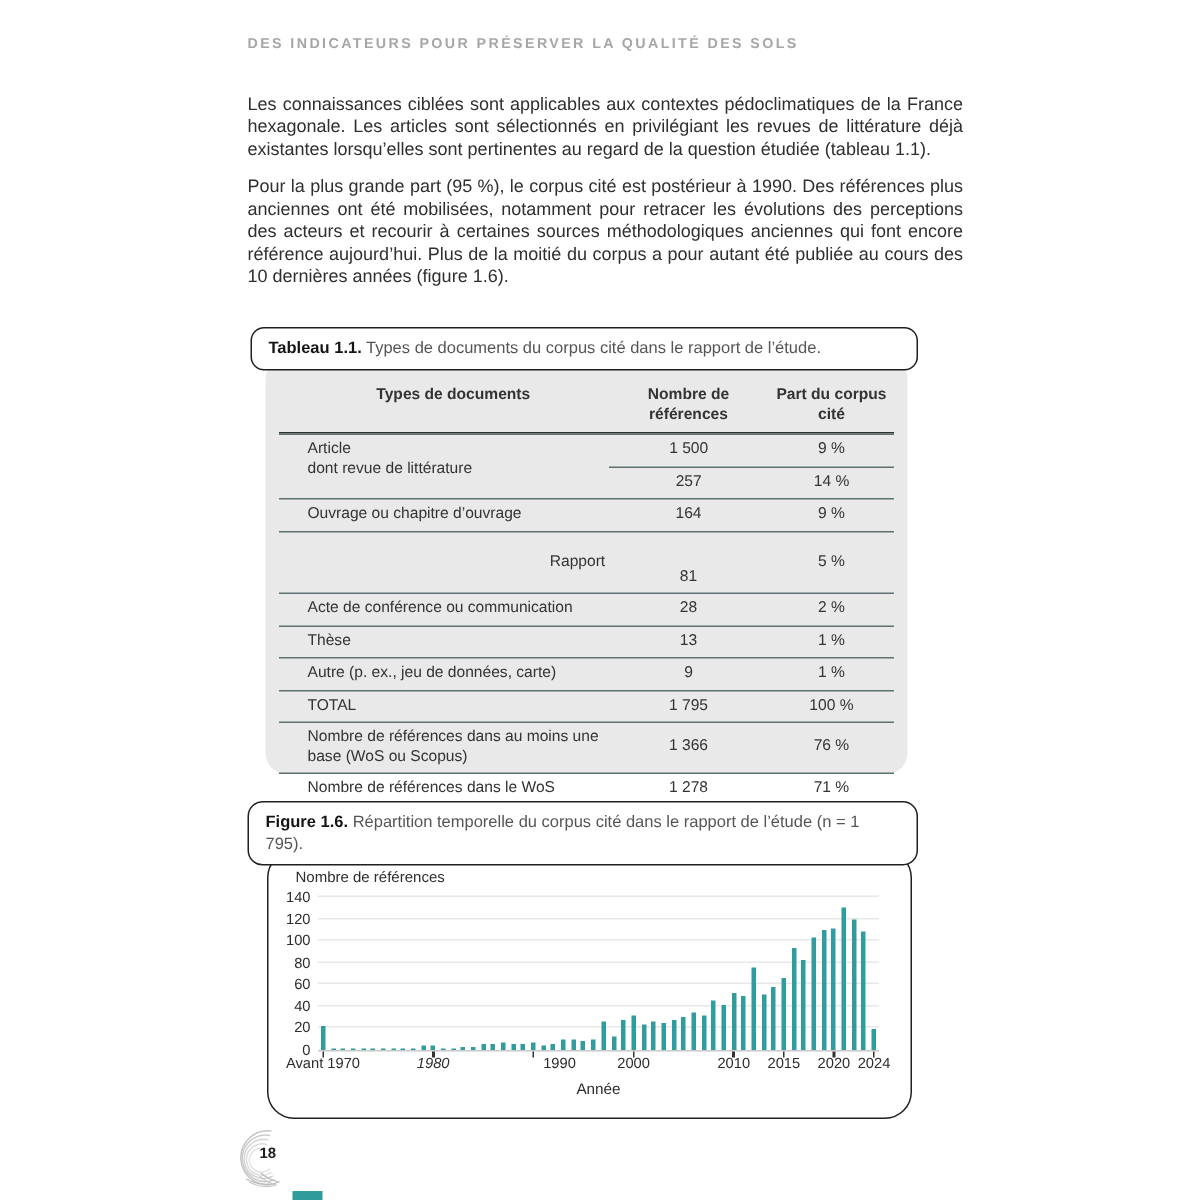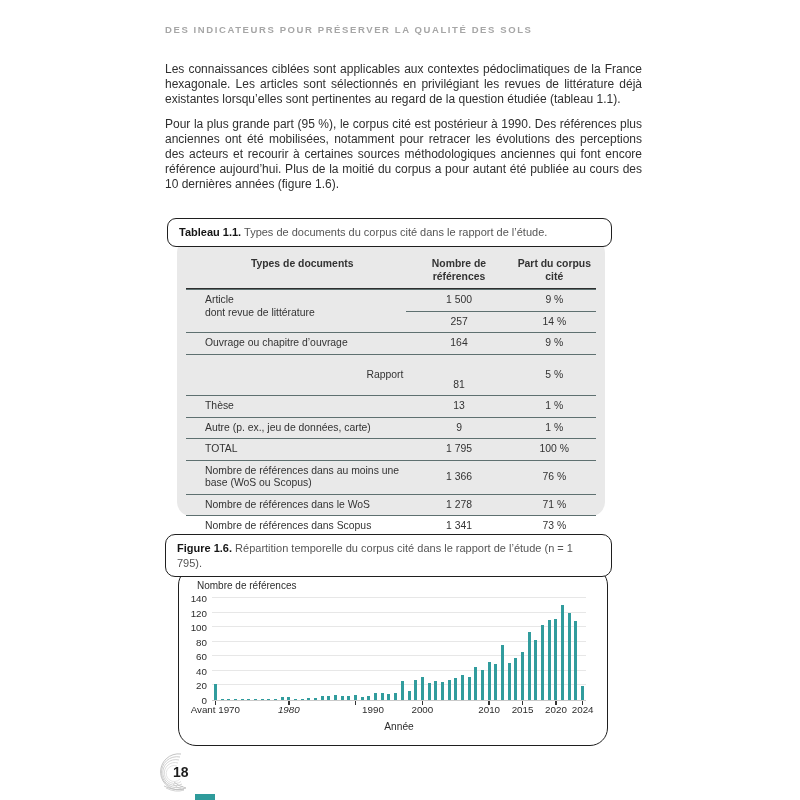--- a/index.html
+++ b/index.html
@@ -57,21 +57,21 @@
   }
   .chart-ylabel{left:18px;top:12px;font-size:10px;color:#2d2d2d;}
   .chart-plot{left:33px;top:30px;width:374px;height:102px;border-bottom:1px solid #c9c9c9;}
   .gridline{position:absolute;left:0;right:0;height:1px;background:#e7e7e7;}
   .bar{position:absolute;bottom:0;width:3px;}
   .ytick{position:absolute;width:26px;text-align:right;font-size:9.8px;color:#2d2d2d;left:2px;}
   .xtick-label{position:absolute;top:136px;font-size:9.8px;color:#2d2d2d;white-space:nowrap;transform:translateX(-50%);}
   .xtick-mark{position:absolute;top:133px;width:1.5px;height:3.5px;background:#333;}
   .chart-xlabel{left:33px;top:153px;width:374px;text-align:center;font-size:10.2px;color:#2d2d2d;}
   
-  .page-number{left:173px;top:764px;font-size:14px;font-weight:bold;color:#1d1d1d;z-index:2;}
+  .page-number{left:173px;top:764px;font-size:10px;font-weight:bold;color:#1d1d1d;z-index:2;}
   .footer-ornament{left:150px;top:748px;z-index:1;}
   .footer-mark{left:195px;top:794px;width:20px;height:6px;background:#2f9b9b;}
 </style>
 </head>
 <body>
 
 <div class="abs running-header">DES INDICATEURS POUR PRÉSERVER LA QUALITÉ DES SOLS</div>
 
 <div class="abs para para1">Les connaissances ciblées sont applicables aux contextes pédoclimatiques de la France hexagonale. Les articles sont sélectionnés en privilégiant les revues de littérature déjà existantes lorsqu’elles sont pertinentes au regard de la question étudiée (tableau 1.1).</div>
 <div class="abs para para2">Pour la plus grande part (95 %), le corpus cité est postérieur à 1990. Des références plus anciennes ont été mobilisées, notamment pour retracer les évolutions des perceptions des acteurs et recourir à certaines sources méthodologiques anciennes qui font encore référence aujourd’hui. Plus de la moitié du corpus a pour autant été publiée au cours des 10 dernières années (figure 1.6).</div>
@@ -104,20 +104,25 @@
       </div>
       <div class="t-row">
         <div class="t-c1" style="align-self: center;">Ouvrage ou chapitre d’ouvrage</div>
         <div class="t-c2" style="align-self: center;">164</div>
         <div class="t-c3" style="align-self: center;">9 %</div>
       </div>
       <div class="t-row">
         <div class="t-c1" style="align-self: center; text-align: right;">Rapport</div>
         <div class="t-c2" style="align-self: center; margin-top: 20px;">81</div>
         <div class="t-c3" style="align-self: center;">5 %</div>
+      </div>
+      <div class="t-row">
+        <div class="t-c1" style="align-self: center;">Acte de conférence ou communication</div>
+        <div class="t-c2" style="align-self: center;">28</div>
+        <div class="t-c3" style="align-self: center;">2 %</div>
       </div>
       <div class="t-row">
         <div class="t-c1" style="align-self: center;">Thèse</div>
         <div class="t-c2" style="align-self: center;">13</div>
         <div class="t-c3" style="align-self: center;">1 %</div>
       </div>
       <div class="t-row">
         <div class="t-c1" style="align-self: center;">Autre (p. ex., jeu de données, carte)</div>
         <div class="t-c2" style="align-self: center;">9</div>
         <div class="t-c3" style="align-self: center;">1 %</div>

